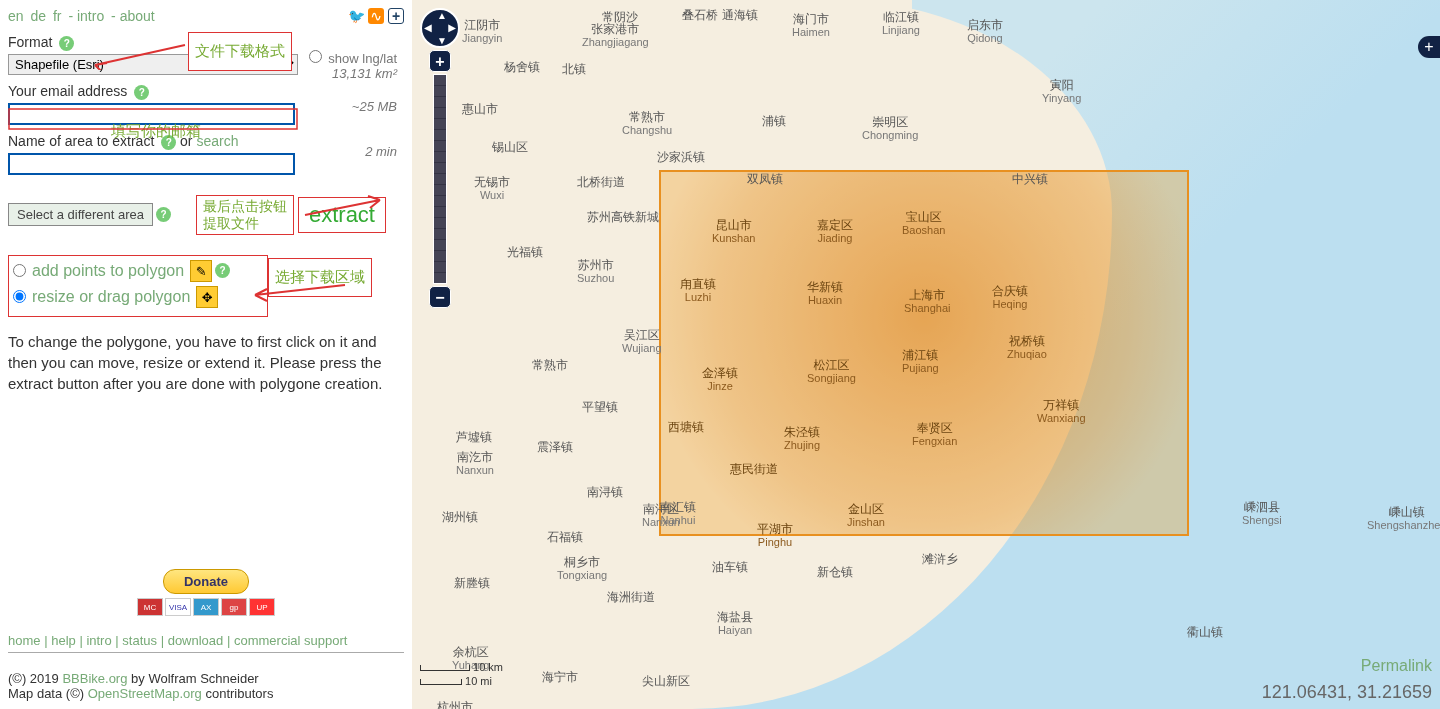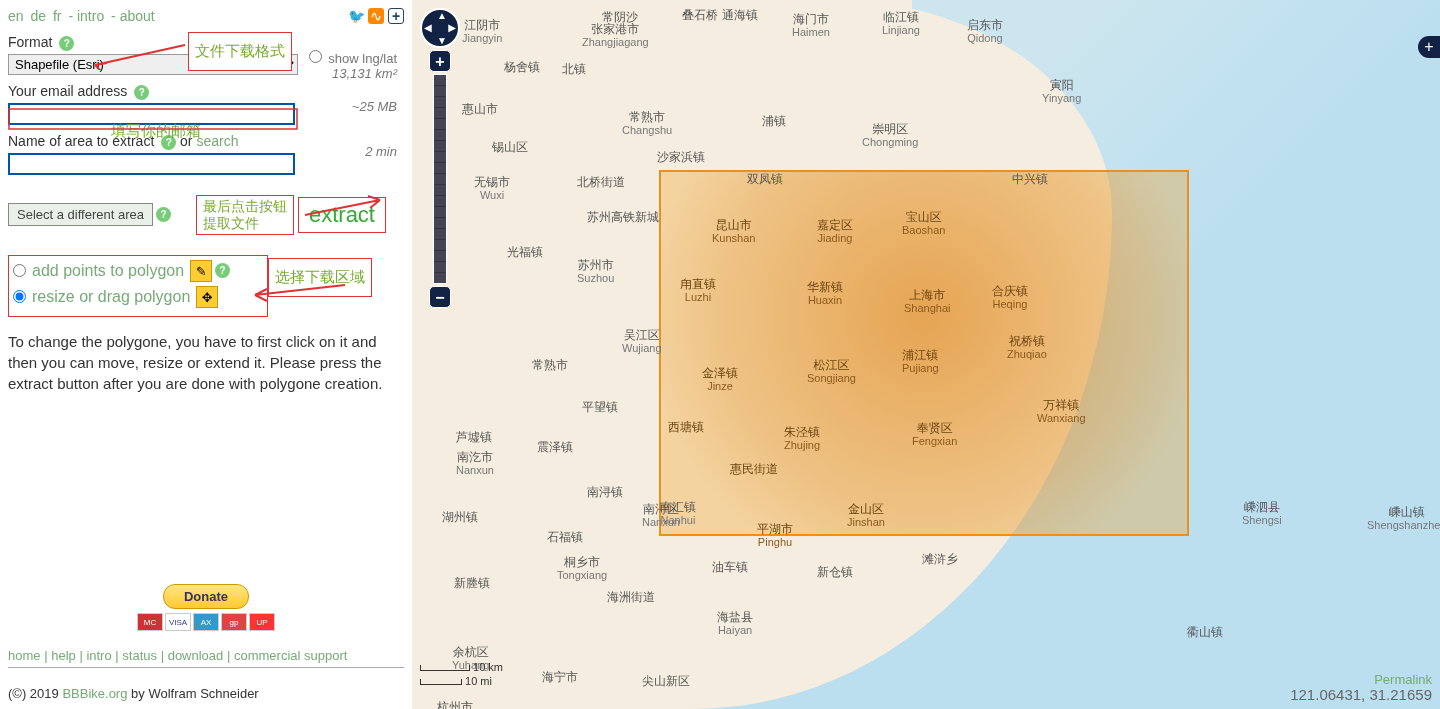--- a/index.html
+++ b/index.html
@@ -75,22 +75,22 @@
 .pan-ctrl { width: 40px; height: 40px; background: #112244; border-radius: 50%; position: relative; border: 2px solid #fff; }
 .pan-ctrl::before, .pan-ctrl::after { content: ''; position: absolute; background: #fff; }
 .pan-ctrl .arr { position: absolute; color: #fff; font-size: 10px; }
 .zoom-plus, .zoom-minus { width: 22px; height: 22px; background: #112244; color: #fff; text-align: center; line-height: 22px; border-radius: 5px; margin: 2px auto; font-size: 16px; font-weight: bold; border: 1px solid #fff; cursor: pointer; }
 .zoom-track { width: 14px; height: 210px; margin: 0 auto; background: repeating-linear-gradient(#445 0, #445 10px, #334 10px, #334 11px); border: 1px solid #fff; cursor: pointer; }
 
 .add-btn { position: absolute; right: 0; top: 36px; width: 22px; height: 22px; background: #112244; color: #fff; border-radius: 11px 0 0 11px; text-align: center; line-height: 22px; font-size: 16px; cursor: pointer; }
 
 .map-attrib { position: absolute; right: 8px; bottom: 50px; font-size: 13px; color: #666; }
 .map-attrib a { color: #7a7; text-decoration: none; }
-.map-coords { position: absolute; right: 8px; bottom: 6px; font-size: 15px; color: #666; }
-.map-permalink { position: absolute; right: 8px; bottom: 22px; font-size: 13px; }
+.map-coords { position: absolute; right: 8px; bottom: 6px; font-size: 18px; color: #666; }
+.map-permalink { position: absolute; right: 8px; bottom: 34px; font-size: 16px; }
 .map-permalink a { color: #7a7; text-decoration: none; }
 .scale-bar { position: absolute; left: 8px; bottom: 20px; font-size: 11px; color: #333; }
 .scale-bar .bar { border: 1.5px solid #333; border-top: none; height: 6px; width: 50px; display: inline-block; }
 .scale-bar div { margin-bottom: 2px; }
 </style>
 </head>
 <body>
 
 <div class="container">
   <div class="sidebar">
@@ -189,20 +189,21 @@
       <a href="#">home</a> <span class="pipe">|</span>
       <a href="#">help</a> <span class="pipe">|</span>
       <a href="#">intro</a> <span class="pipe">|</span>
       <a href="#">status</a> <span class="pipe">|</span>
       <a href="#">download</a> <span class="pipe">|</span>
       <a href="#">commercial support</a>
     </div>
 
     <div class="copyright">
       <div><span>(©) 2019 </span><a href="#">BBBike.org</a><span> by Wolfram Schneider</span></div>
+      <div><span>Map data (©) </span><a href="#">OpenStreetMap.org</a><span> contributors</span></div>
     </div>
 
     <div class="annotation-box" style="left:188px;top:32px">文件下载格式</div>
     <svg class="arrow" style="left:90px;top:40px" width="100" height="30">
         <path d="M95 5 L5 25 M5 25 l12 -2 M5 25 l8 8" stroke="#d33" stroke-width="2" fill="none"></path>
       </svg>
     <div class="annotation-box" style="left:105px;top:113px;border:none;background:transparent">填写你的邮箱</div>
     <svg style="position:absolute;left:8px;top:108px;pointer-events:none" width="292" height="24">
         <rect x="1" y="1" width="288" height="20" stroke="#d33" stroke-width="1.5" fill="none"></rect>
       </svg>
@@ -263,21 +264,21 @@
           <span class="cn">江阴市</span>
           <span class="en">Jiangyin</span>
         </div>
         <div class="city-label" style="left: 210px; top: 110px;">
           <span class="cn">常熟市</span>
           <span class="en">Changshu</span>
         </div>
         <div class="city-label" style="left: 350px; top: 114px;">
           <span class="cn">浦镇</span>
         </div>
-        <div class="city-label" style="left: 450px; top: 122px;">
+        <div class="city-label" style="left: 450px; top: 115px;">
           <span class="cn">崇明区</span>
           <span class="en">Chongming</span>
         </div>
         <div class="city-label" style="left: 50px; top: 102px;">
           <span class="cn">惠山市</span>
         </div>
         <div class="city-label" style="left: 80px; top: 140px;">
           <span class="cn">锡山区</span>
         </div>
         <div class="city-label" style="left: 245px; top: 150px;">

